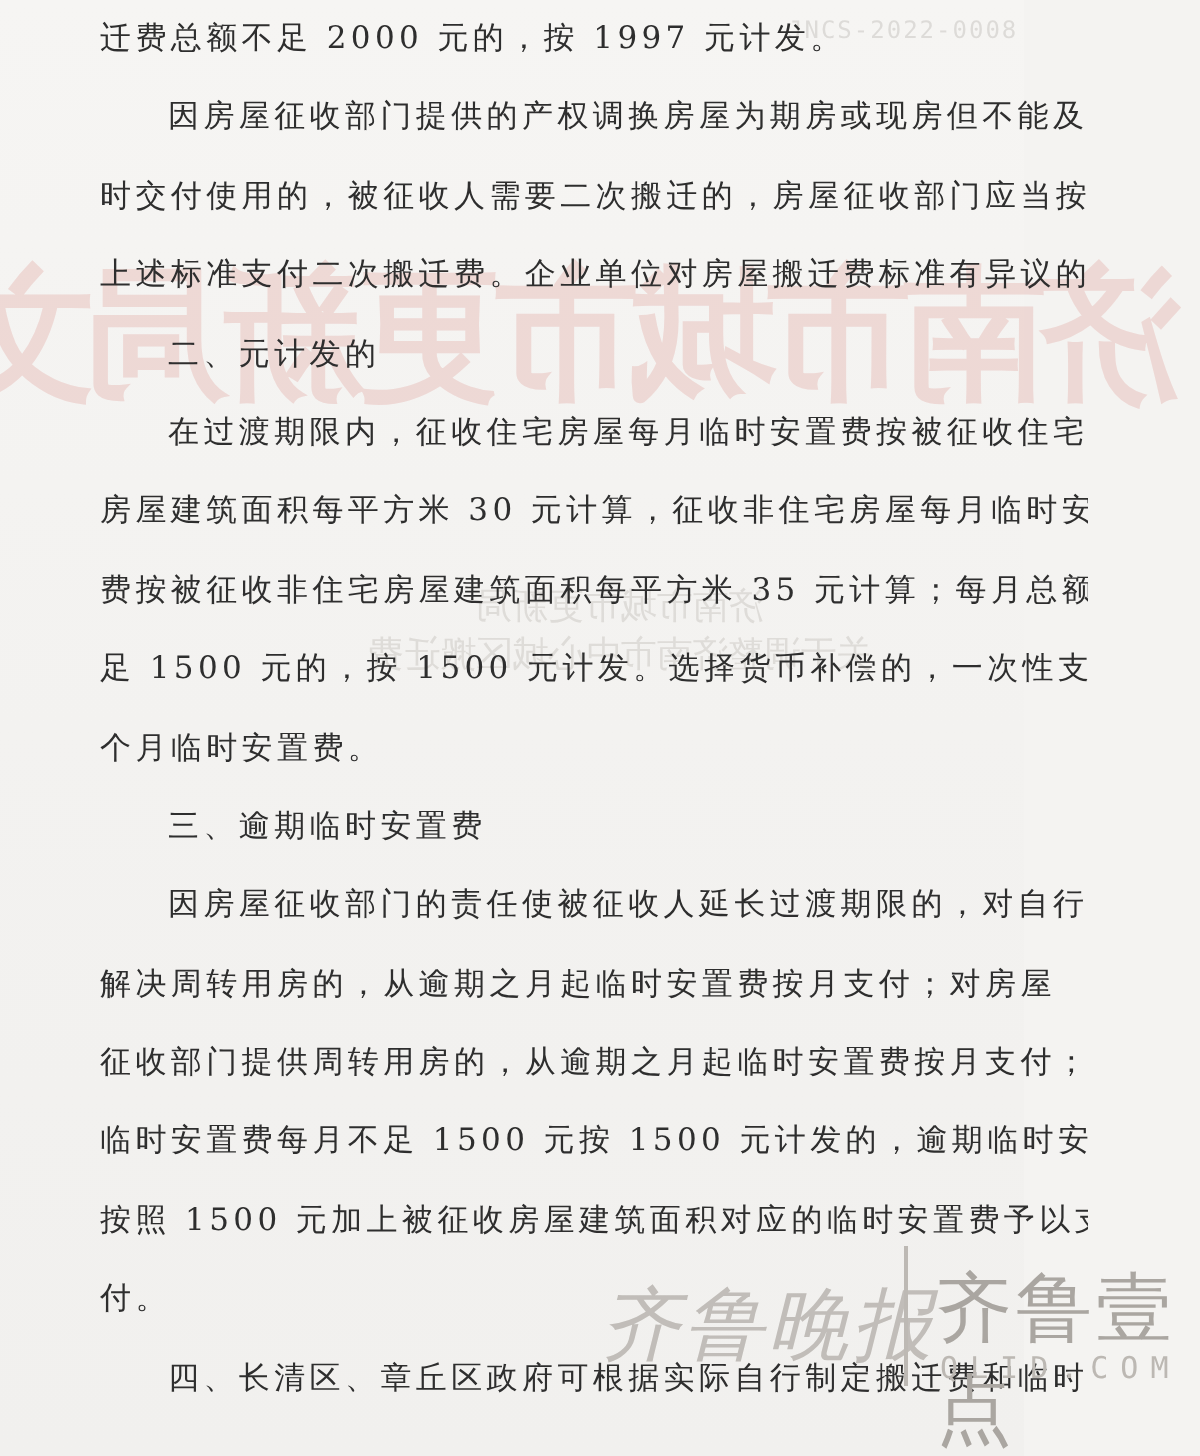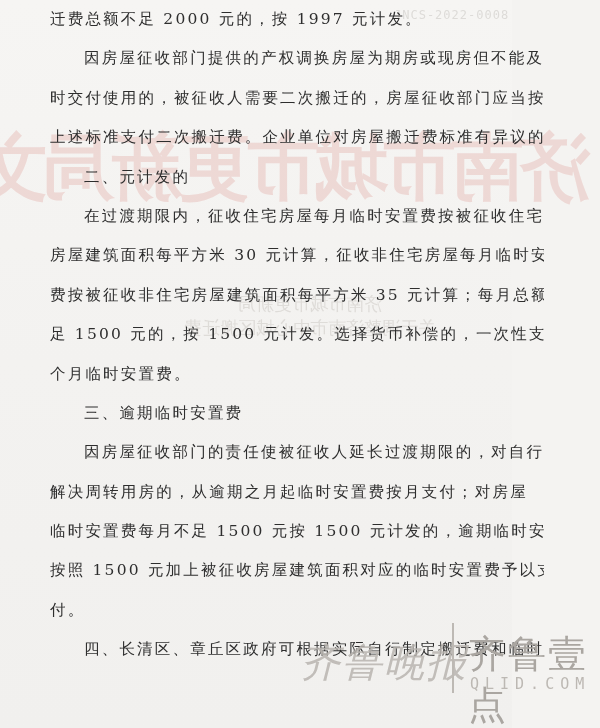--- a/index.html
+++ b/index.html
@@ -73,20 +73,21 @@
       <span class="line">上述标准支付二次搬迁费。企业单位对房屋搬迁费标准有异议的，</span>
       <span class="line indent">二、元计发的</span>
       <span class="line indent">在过渡期限内，征收住宅房屋每月临时安置费按被征收住宅</span>
       <span class="line">房屋建筑面积每平方米 30 元计算，征收非住宅房屋每月临时安置</span>
       <span class="line">费按被征收非住宅房屋建筑面积每平方米 35 元计算；每月总额不</span>
       <span class="line">足 1500 元的，按 1500 元计发。选择货币补偿的，一次性支付 6</span>
       <span class="line">个月临时安置费。</span>
       <span class="line indent">三、逾期临时安置费</span>
       <span class="line indent">因房屋征收部门的责任使被征收人延长过渡期限的，对自行</span>
       <span class="line">解决周转用房的，从逾期之月起临时安置费按月支付；对房屋</span>
+      <span class="line">征收部门提供周转用房的，从逾期之月起临时安置费按月支付；</span>
       <span class="line">临时安置费每月不足 1500 元按 1500 元计发的，逾期临时安置费</span>
       <span class="line">按照 1500 元加上被征收房屋建筑面积对应的临时安置费予以支</span>
       <span class="line">付。</span>
       <span class="line indent">四、长清区、章丘区政府可根据实际自行制定搬迁费和临时</span>
     </div>
 
   <div class="wm">
     <div class="wm-script">齐鲁晚报</div>
     <div class="wm-divider"></div>
     <div class="wm-brand">齐鲁壹点</div>

